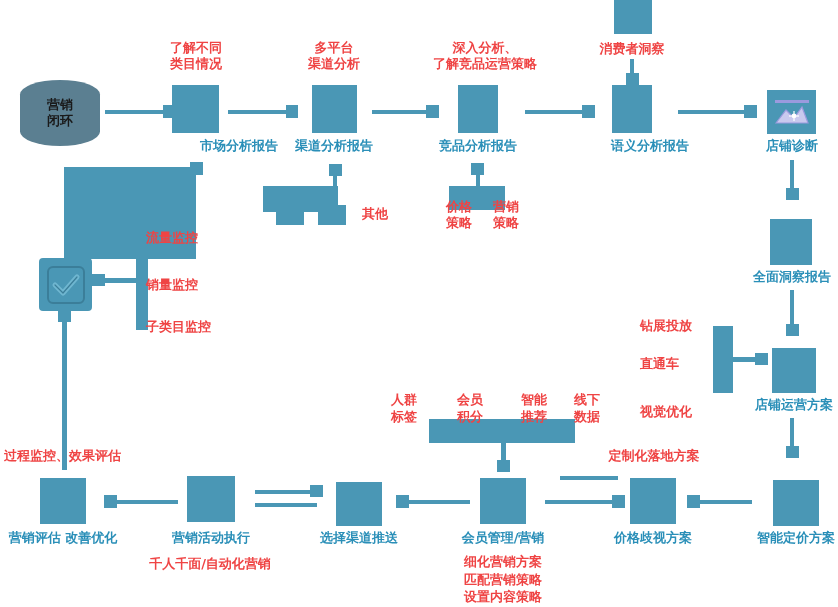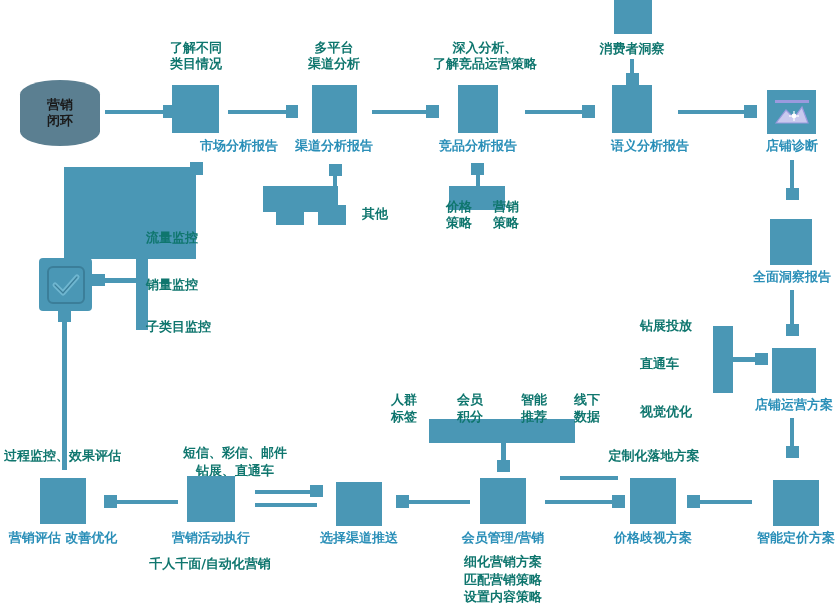--- a/index.html
+++ b/index.html
@@ -5,21 +5,21 @@
   html,body{margin:0;padding:0;background:#ffffff;}
   body{width:838px;height:607px;position:relative;overflow:hidden;
        font-family:"DejaVu Sans","Liberation Sans",sans-serif;}
   #canvas{position:absolute;left:0;top:0;width:838px;height:607px;}
   .node{position:absolute;background:#4a97b5;}
   .node-start{position:absolute;background:#5b7f91;
        border-radius:50% / 22%;display:flex;align-items:center;justify-content:center;
        flex-direction:column;color:#1a1a1a;font-size:13px;font-weight:bold;line-height:1.25;}
   .lbl{position:absolute;white-space:nowrap;font-size:13px;line-height:1.25;}
   .lbl-blue{color:#2a8fb8;font-weight:bold;}
-  .lbl-dark{color:#0f766e;font-weight:bold;}
+  .lbl-dark{color:#ef4444;font-weight:bold;}
   .lbl-c{text-align:center;transform:translateX(-50%);}
   .conn{position:absolute;background:#4a97b5;}
   .stub{position:absolute;background:#4a97b5;}
   .icon-card{position:absolute;background:#4a97b5;display:flex;align-items:center;justify-content:center;}
   .bar{position:absolute;background:#4a97b5;}
 </style>
 </head>
 <body>
 
 <div id="canvas">
@@ -146,22 +146,20 @@
 推荐</div>
   <div class="lbl lbl-dark lbl-c" style="left:587px;top:392px;white-space:pre;text-align:center;line-height:1.3;">线下
 数据</div>
 
   <div class="conn" style="left:400px;top:500px;width:70px;height:4px;"></div>
   <div class="stub" style="left:396px;top:495px;width:13px;height:13px;"></div>
 
   <div class="node" style="left:336px;top:482px;width:46px;height:44px;"></div>
   <div class="lbl lbl-blue lbl-c" style="left:359px;top:530px;">选择渠道推送</div>
 
-  <div class="lbl lbl-dark lbl-c" style="left:235px;top:444px;white-space:pre;text-align:center;line-height:1.35;">短信、彩信、邮件
-钻展、直通车</div>
   <div class="conn" style="left:255px;top:490px;width:62px;height:4px;"></div>
   <div class="conn" style="left:255px;top:503px;width:62px;height:4px;"></div>
   <div class="stub" style="left:310px;top:485px;width:13px;height:12px;"></div>
 
   <div class="node" style="left:187px;top:476px;width:48px;height:46px;"></div>
   <div class="lbl lbl-blue lbl-c" style="left:211px;top:530px;">营销活动执行</div>
   <div class="lbl lbl-dark lbl-c" style="left:210px;top:556px;">千人千面/自动化营销</div>
 
   <div class="conn" style="left:110px;top:500px;width:68px;height:4px;"></div>
   <div class="stub" style="left:104px;top:495px;width:13px;height:13px;"></div>

